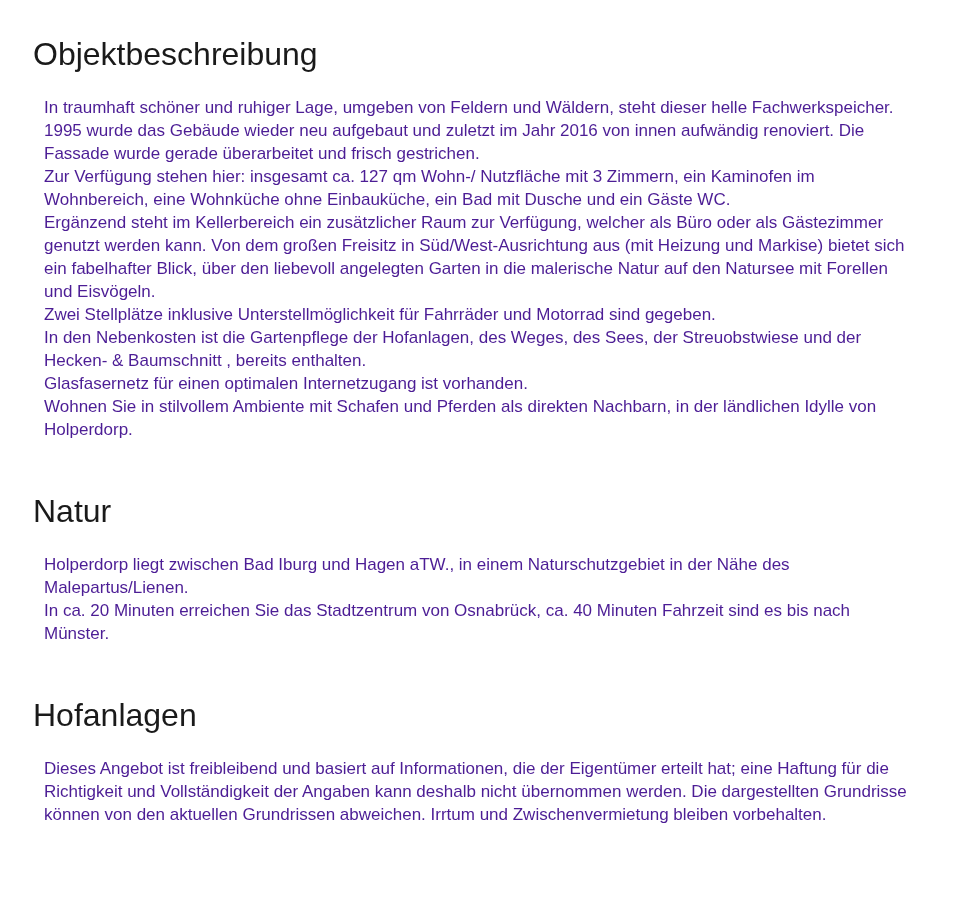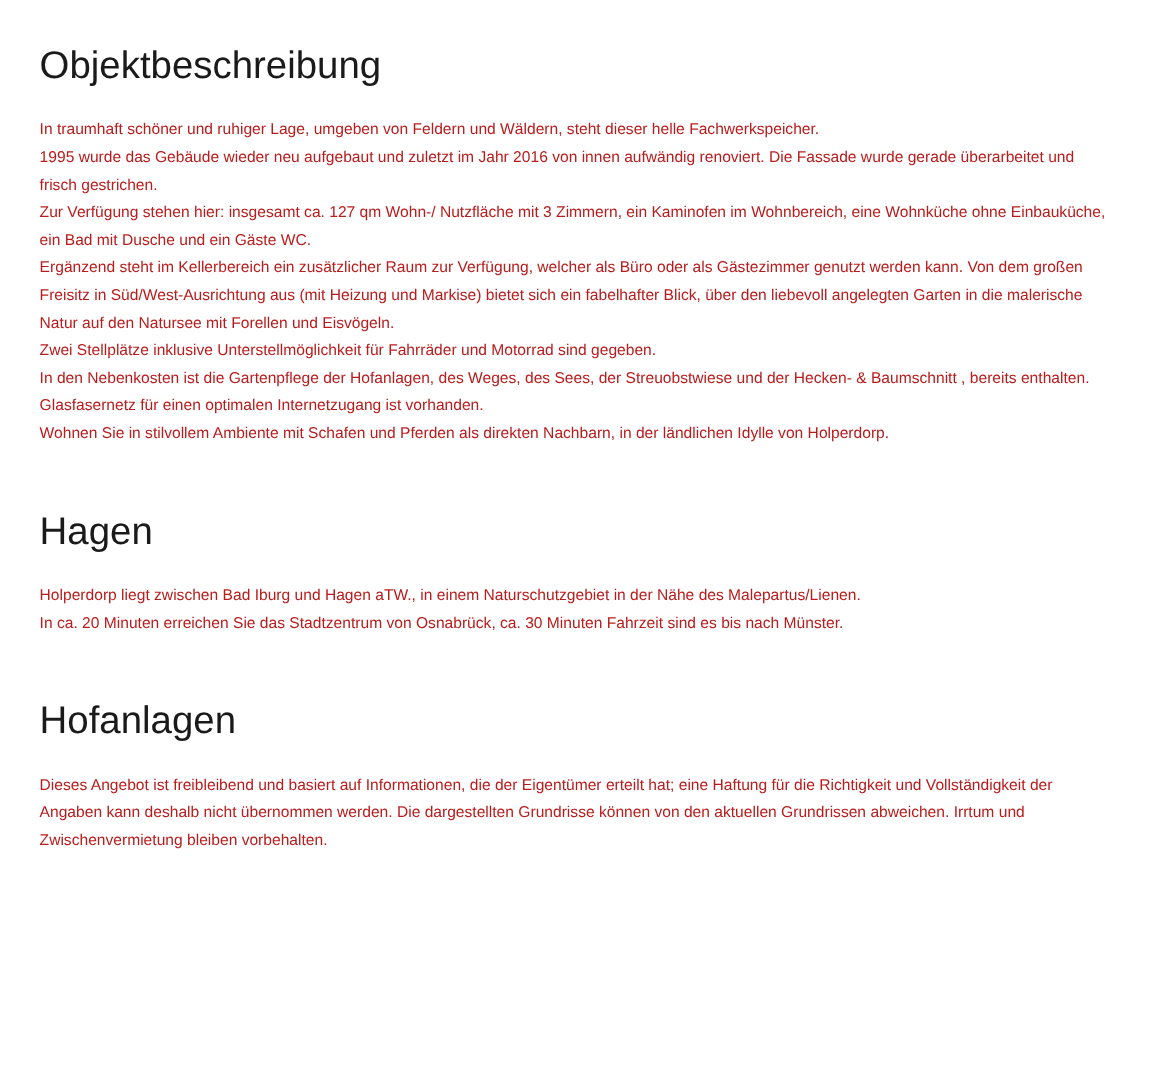--- a/index.html
+++ b/index.html
@@ -24,25 +24,25 @@
     }
     .section-title {
       margin: 0 0 22px 0;
       font-size: 32px;
       font-weight: 400;
       line-height: 40px;
       color: #1a1a1a;
       letter-spacing: 0;
     }
     .section-body {
-      margin: 0;
-      font-size: 13px;
+      margin: 11px;
+      font-size: 17px;
       font-weight: 400;
       line-height: 23px;
-      color: #b91c1c;
+      color: #4c1d95;
       white-space: pre-line;
       max-width: 894px;
     }
   </style>
 </head>
 <body>
 
 <div class="page">
 
   <section class="section">
@@ -51,23 +51,23 @@
 1995 wurde das Gebäude wieder neu aufgebaut und zuletzt im Jahr 2016 von innen aufwändig renoviert. Die Fassade wurde gerade überarbeitet und frisch gestrichen.
 Zur Verfügung stehen hier: insgesamt ca. 127 qm Wohn-/ Nutzfläche mit 3 Zimmern, ein Kaminofen im Wohnbereich, eine Wohnküche ohne Einbauküche, ein Bad mit Dusche und ein Gäste WC.
 Ergänzend steht im Kellerbereich ein zusätzlicher Raum zur Verfügung, welcher als Büro oder als Gästezimmer genutzt werden kann. Von dem großen Freisitz in Süd/West-Ausrichtung aus (mit Heizung und Markise) bietet sich ein fabelhafter Blick, über den liebevoll angelegten Garten in die malerische Natur auf den Natursee mit Forellen und Eisvögeln.
 Zwei Stellplätze inklusive Unterstellmöglichkeit für Fahrräder und Motorrad sind gegeben.
 In den Nebenkosten ist die Gartenpflege der Hofanlagen, des Weges, des Sees, der Streuobstwiese und der Hecken- &amp; Baumschnitt , bereits enthalten.
 Glasfasernetz für einen optimalen Internetzugang ist vorhanden.
 Wohnen Sie in stilvollem Ambiente mit Schafen und Pferden als direkten Nachbarn, in der ländlichen Idylle von Holperdorp.</p>
   </section>
 
   <section class="section">
-    <h2 class="section-title">Hagen</h2>
+    <h2 class="section-title">Natur</h2>
     <p class="section-body">Holperdorp liegt zwischen Bad Iburg und Hagen aTW., in einem Naturschutzgebiet in der Nähe des Malepartus/Lienen.
-In ca. 20 Minuten erreichen Sie das Stadtzentrum von Osnabrück, ca. 30 Minuten Fahrzeit sind es bis nach Münster.</p>
+In ca. 20 Minuten erreichen Sie das Stadtzentrum von Osnabrück, ca. 40 Minuten Fahrzeit sind es bis nach Münster.</p>
   </section>
 
   <section class="section">
     <h2 class="section-title">Hofanlagen</h2>
     <p class="section-body">Dieses Angebot ist freibleibend und basiert auf Informationen, die der Eigentümer erteilt hat; eine Haftung für die Richtigkeit und Vollständigkeit der Angaben kann deshalb nicht übernommen werden. Die dargestellten Grundrisse können von den aktuellen Grundrissen abweichen. Irrtum und Zwischenvermietung bleiben vorbehalten.</p>
   </section>
 
 </div>
 
 </body></html>

